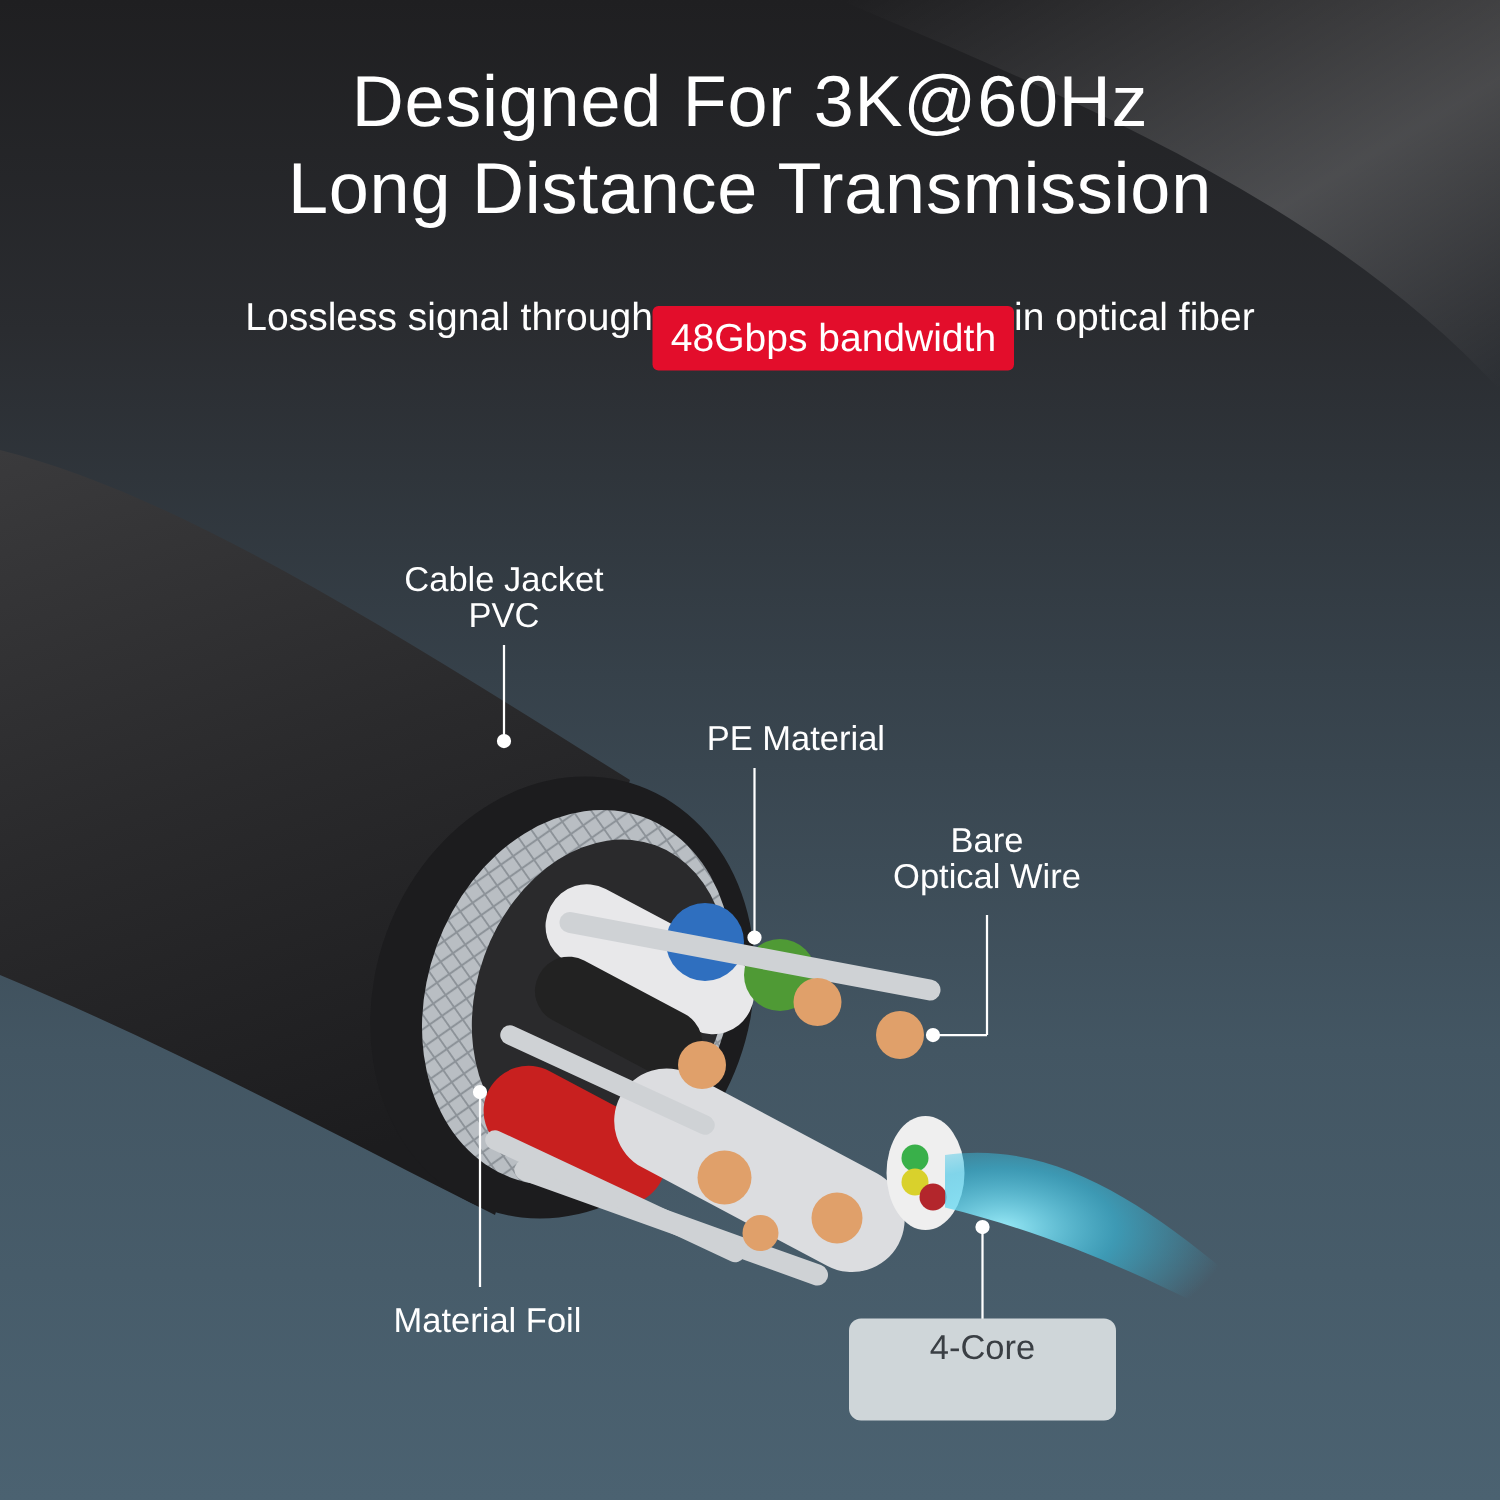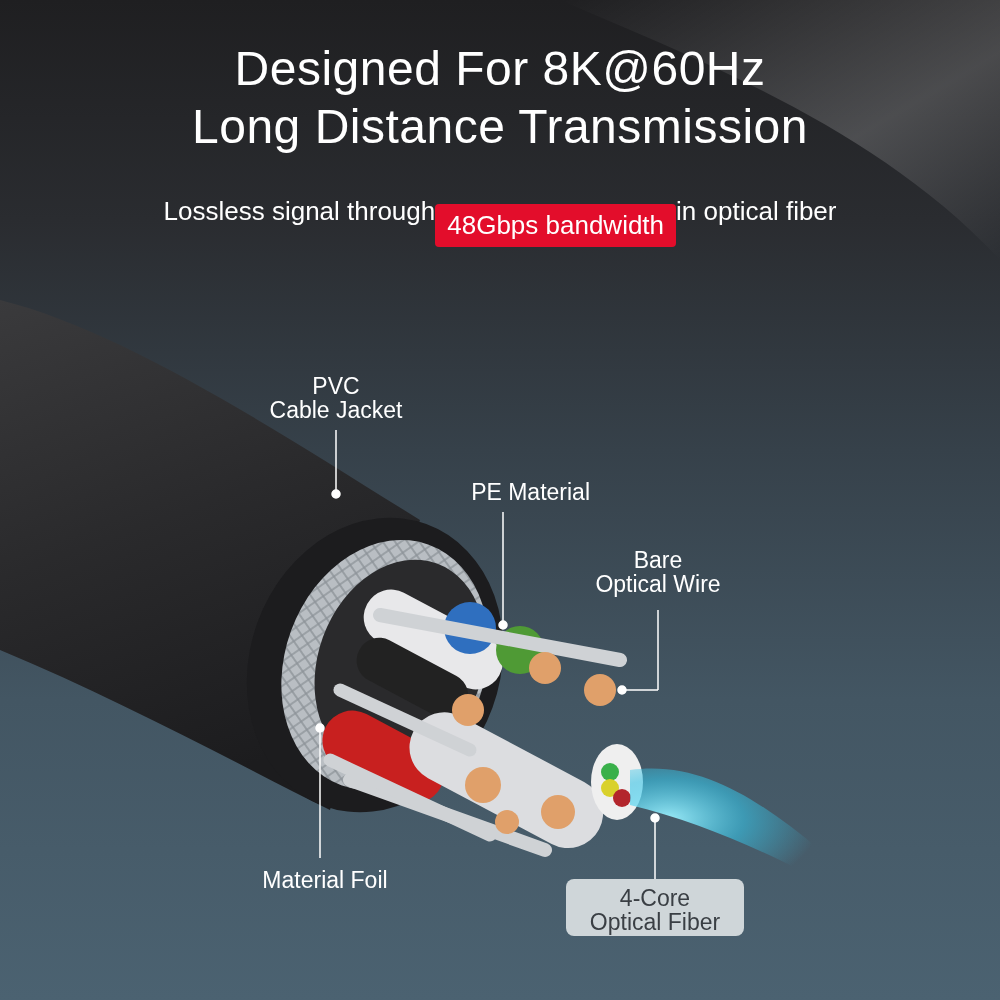--- a/index.html
+++ b/index.html
@@ -6,38 +6,38 @@
   body{width:1000px;height:1000px;overflow:hidden;position:relative;
     background:linear-gradient(180deg,#1f1f21 0%,#2a2c30 22%,#36414a 45%,#435663 70%,#4b6271 100%);
     font-family:"Liberation Sans","DejaVu Sans",sans-serif;color:#fff;}
   .sheen{position:absolute;left:0;top:0;width:1000px;height:330px;pointer-events:none;}
   .title{position:absolute;left:0;width:1000px;text-align:center;font-size:48px;line-height:58px;font-weight:400;letter-spacing:0.5px;}
   .t1{top:40px;} .t2{top:98px;}
   .sub{position:absolute;top:176px;left:0;width:1000px;display:flex;justify-content:center;align-items:center;font-size:26px;}
   .badge{background:#e30d2b;border-radius:4px;padding:6px 12px;color:#fff;margin-top:28px;}
   .art{position:absolute;left:0;top:0;}
   .lbl{position:absolute;text-align:center;font-size:23px;line-height:24px;color:#fff;}
-  .fiber-lbl{position:absolute;left:566px;top:879px;width:178px;height:57px;background:#cfd6d9;border-radius:8px;color:#3a3f44;
+  .fiber-lbl{position:absolute;left:566px;top:879px;width:178px;height:68px;background:#cfd6d9;border-radius:8px;color:#3a3f44;
     text-align:center;font-size:23px;line-height:24px;padding-top:7px;box-sizing:border-box;}
 </style>
 </head>
 <body>
 
 <svg class="sheen" viewBox="0 0 1000 330" width="1000" height="330">
   <defs>
     <linearGradient id="sh" x1="0" y1="0" x2="1" y2="1">
       <stop offset="0" stop-color="#ffffff" stop-opacity="0"></stop>
       <stop offset="0.6" stop-color="#ffffff" stop-opacity="0.18"></stop>
       <stop offset="1" stop-color="#ffffff" stop-opacity="0"></stop>
     </linearGradient>
   </defs>
   <path d="M560 0 C700 60 880 130 1000 260 L1000 0 Z" fill="url(#sh)"></path>
 </svg>
 
-<div class="title t1">Designed For 8K@60Hz</div>
+<div class="title t1">Designed For 3K@60Hz</div>
 <div class="title t2">Long Distance Transmission</div>
 
 <div class="sub">
   <span>Lossless signal through</span>
   <span class="badge">48Gbps bandwidth</span>
   <span>in optical fiber</span>
 </div>
 
 <svg class="art" width="1000" height="1000" viewBox="0 0 1000 1000">
   <defs>
@@ -96,25 +96,24 @@
       <line x1="622" y1="690" x2="658" y2="690"></line>
       <circle cx="622" cy="690" r="4"></circle>
     <line x1="320" y1="728" x2="320" y2="858"></line>
       <circle cx="320" cy="728" r="4"></circle>
     <line x1="655" y1="818" x2="655" y2="880"></line>
       <circle cx="655" cy="818" r="4"></circle>
   </g>
 </svg>
 
 <div class="lbl" style="left:236px;top:374px;width:200px;">
+  <div>Cable Jacket</div>
   <div>PVC</div>
-  <div>Cable Jacket</div>
 </div>
 <div class="lbl" style="left:420px;top:480px;width:170px;text-align:right;">PE Material</div>
 <div class="lbl" style="left:578px;top:548px;width:160px;">
   <div>Bare</div>
   <div>Optical Wire</div>
 </div>
 <div class="lbl" style="left:225px;top:868px;width:200px;">Material Foil</div>
 <div class="fiber-lbl">
   <div>4-Core</div>
-  <div>Optical Fiber</div>
 </div>
 
 </body></html>

